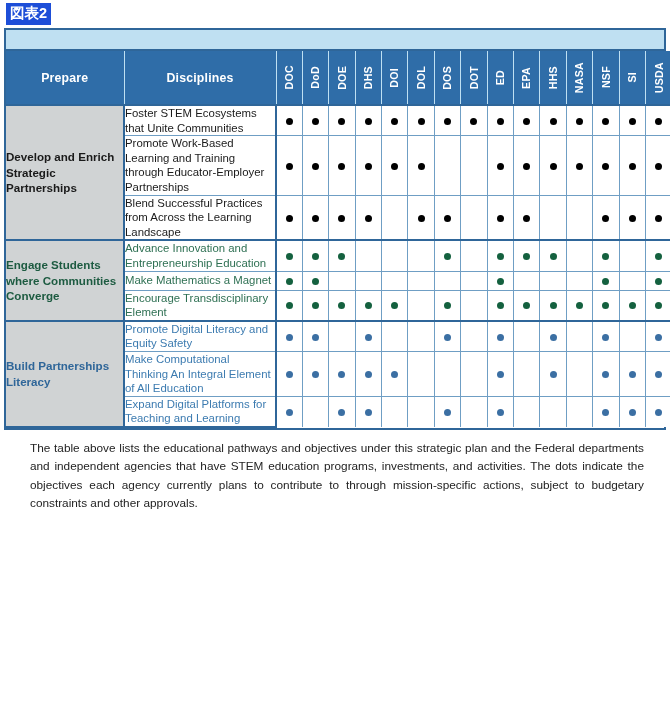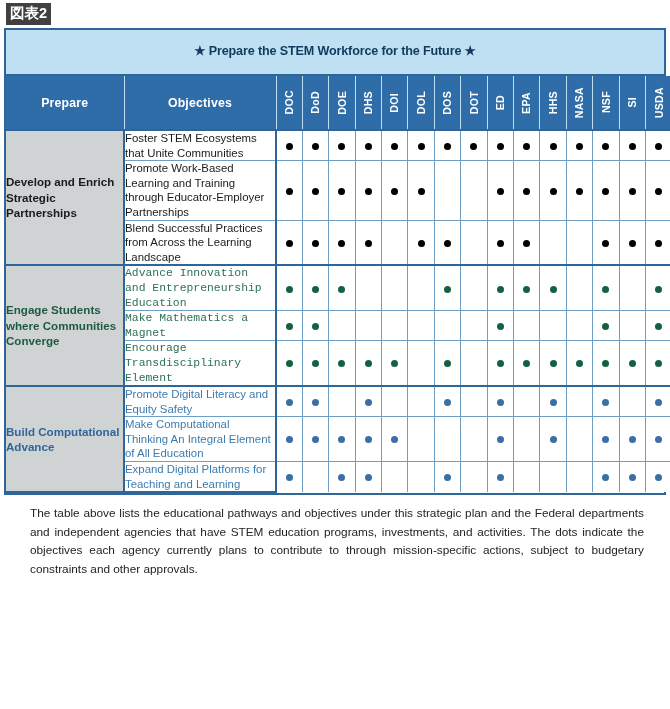--- a/index.html
+++ b/index.html
@@ -17,21 +17,21 @@
 
   
   #title-bar {
     display: flex;
     align-items: center;
     height: 26px;
     padding: 2px 0 0 6px;
     gap: 7px;
   }
   #fig-badge {
-    background: #404040;
+    background: #1d4ed8;
     color: #ffffff;
     font-weight: bold;
     font-size: 14.5px;
     line-height: 19px;
     padding: 1px 4px 2px 4px;
     letter-spacing: 0px;
     white-space: nowrap;
   }
   #title-text {
     font-size: 17.5px;
@@ -142,21 +142,21 @@
     border-radius: 50%;
     vertical-align: middle;
   }
 
   
   .theme-a td.pathway { color: #1a1a1a; margin-left: 20px; }
   .theme-a td.objective { color: #1a1a1a; }
   .theme-a .dot { background: #000000; }
 
   .theme-b td.pathway { color: #1d5b41; }
-  .theme-b td.objective { color: #2e7053; font-family: Liberation Mono, monospace; }
+  .theme-b td.objective { color: #2e7053; }
   .theme-b .dot { background: #14613f; }
 
   .theme-c td.pathway { color: #2f6699; }
   .theme-c td.objective { color: #3c7bb0; }
   .theme-c .dot { background: #3b6fa3; }
 
   
   #footer {
     margin: 9px 26px 0 30px;
     font-size: 11.8px;
@@ -168,33 +168,32 @@
 </head>
 <body>
 
 <div id="title-bar">
   <span id="fig-badge">図表2</span>
 </div>
 
 <div id="table-frame">
 
   <div id="goals-banner">
-    <div class="goal-line">★ Prepare the STEM Workforce for the Future ★</div>
   </div>
 
   <table class="matrix">
     <colgroup>
       <col style="width:118px">
       <col style="width:152px">
       <col span="15" style="width:26.4px">
     </colgroup>
     <thead>
       <tr>
         <th class="hdr main">Prepare</th>
-        <th class="hdr main">Objectives</th>
+        <th class="hdr main">Disciplines</th>
         <th class="hdr agency">
             <span class="rot">DOC</span>
           </th>
         <th class="hdr agency">
             <span class="rot">DoD</span>
           </th>
         <th class="hdr agency">
             <span class="rot">DOE</span>
           </th>
         <th class="hdr agency">
@@ -340,21 +339,21 @@
           <td class="dotcell sect-end"></td>
           <td class="dotcell sect-end"><span class="dot" style="background: rgb(20, 97, 63);"></span></td>
           <td class="dotcell sect-end"><span class="dot" style="background: rgb(20, 97, 63);"></span></td>
           <td class="dotcell sect-end"><span class="dot" style="background: rgb(20, 97, 63);"></span></td>
           <td class="dotcell sect-end"><span class="dot" style="background: rgb(20, 97, 63);"></span></td>
           <td class="dotcell sect-end"><span class="dot" style="background: rgb(20, 97, 63);"></span></td>
           <td class="dotcell sect-end"><span class="dot" style="background: rgb(20, 97, 63);"></span></td>
           <td class="dotcell last sect-end"><span class="dot" style="background: rgb(20, 97, 63);"></span></td>
         </tr>
         <tr class="theme-c">
-          <td class="pathway" rowspan="3">Build Computational Advance</td>
+          <td class="pathway" rowspan="3">Build Partnerships Literacy</td>
           <td class="objective">Promote Digital Literacy and Equity Safety</td>
           <td class="dotcell"><span class="dot" style="background: rgb(59, 111, 163);"></span></td>
           <td class="dotcell"><span class="dot" style="background: rgb(59, 111, 163);"></span></td>
           <td class="dotcell"></td>
           <td class="dotcell"><span class="dot" style="background: rgb(59, 111, 163);"></span></td>
           <td class="dotcell"></td>
           <td class="dotcell"></td>
           <td class="dotcell"><span class="dot" style="background: rgb(59, 111, 163);"></span></td>
           <td class="dotcell"></td>
           <td class="dotcell"><span class="dot" style="background: rgb(59, 111, 163);"></span></td>

